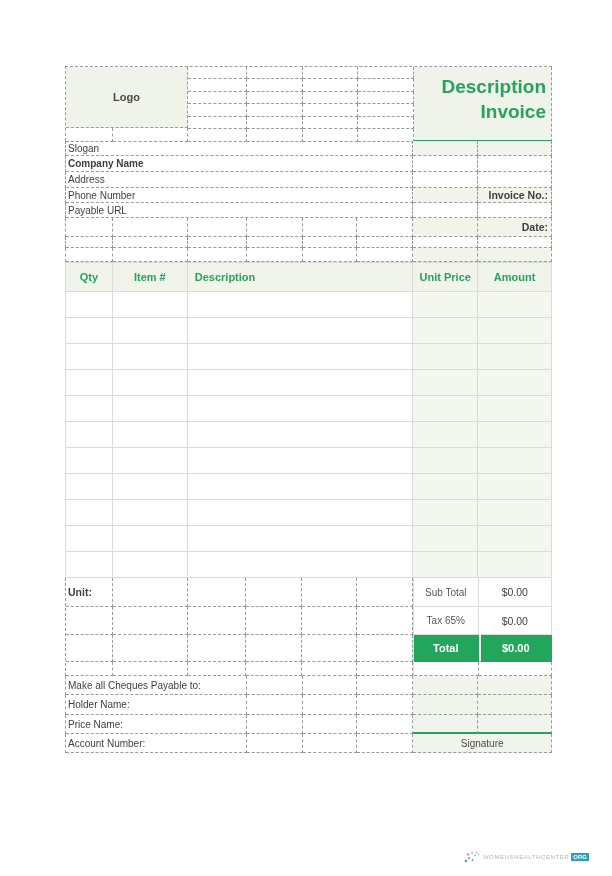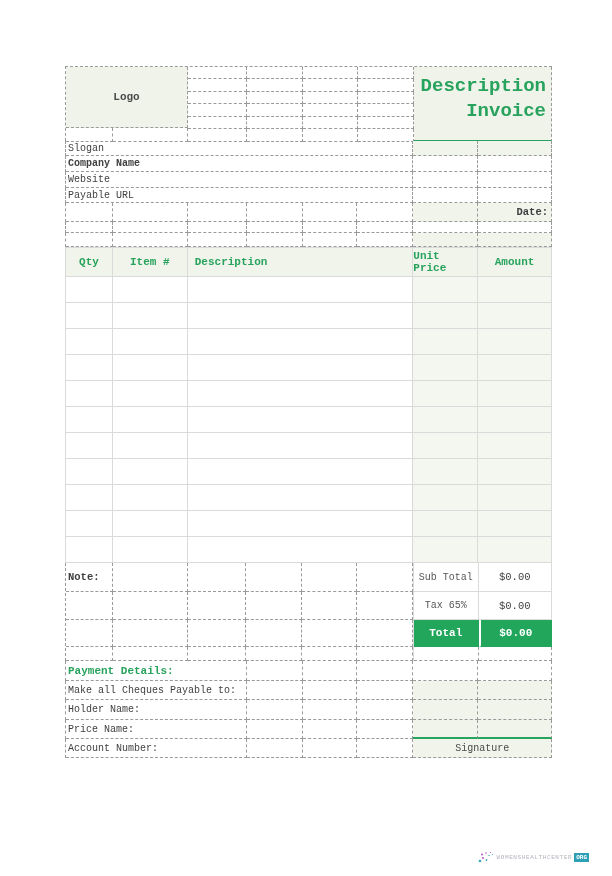--- a/index.html
+++ b/index.html
@@ -1,18 +1,18 @@
 <!DOCTYPE html>
 <html><head>
 <meta charset="utf-8">
 <style>
   html,body{margin:0;padding:0;background:#fff;}
   *{box-sizing:border-box;}
   .page{position:relative;width:612px;height:876px;background:#ffffff;
-        font-family:Liberation Mono, monospace;color:#3f3f3f;overflow:hidden;}
+        font-family:Liberation Sans, sans-serif;color:#3f3f3f;overflow:hidden;}
   .sheet{position:absolute;left:65px;top:66px;width:487px;}
   .tint{background:#F0F4EB;}
 
   
   .header{display:flex;height:75px;border-top:1px dashed #9a9a9a;border-left:1px dashed #9a9a9a;}
   .logo-col{width:122px;}
   .logo-box{height:61px;background:#EFF3EA;border-right:1px dashed #9a9a9a;border-bottom:1px dashed #9a9a9a;
             display:flex;align-items:center;justify-content:center;
             font-size:11px;font-weight:bold;color:#4a4a4a;}
   .logo-sub{display:flex;height:14px;}
@@ -145,23 +145,28 @@
       <div class="lbl">Slogan</div>
       <div class="rc7 tint"></div>
         <div class="rc8 tint"></div>
     </div>
     <div class="crow" style="height:16px">
       <div class="lbl company-name">Company Name</div>
       <div class="rc7"></div>
         <div class="rc8"></div>
     </div>
     <div class="crow" style="height:16px">
-      <div class="lbl">Website</div>
+      <div class="lbl">Address</div>
       <div class="rc7"></div>
         <div class="rc8"></div>
+    </div>
+    <div class="crow" style="height:15px">
+      <div class="lbl">Phone Number</div>
+      <div class="rc7 tint"></div>
+      <div class="rc8 tint">Invoice No.:</div>
     </div>
     <div class="crow" style="height:15px">
       <div class="lbl">Payable URL</div>
       <div class="rc7"></div>
         <div class="rc8"></div>
     </div>
 
     <div class="grow" style="height:19px">
       <div class="gc" style="width:47px"></div>
         <div class="gc" style="width:75px"></div>
@@ -278,21 +283,21 @@
             <div style="width: 226px;"></div>
             <div class="pricecell" style="width: 65px;"></div>
             <div class="pricecell" style="width: 74px;"></div>
           </div>
         </div>
     </div>
 
     <div class="nt">
       <div class="note-grid">
         <div class="ng-row" style="height:29px">
-          <div class="note-lbl" style="width:47px">Note:</div>
+          <div class="note-lbl" style="width:47px">Unit:</div>
           <div style="width:75px"></div>
             <div style="width:59px"></div>
             <div style="width:56px"></div>
           <div style="width:55px"></div>
             <div style="width:56px"></div>
         </div>
         <div class="ng-row" style="height:28px">
           <div style="width:47px"></div>
             <div style="width:75px"></div>
             <div style="width:59px"></div>
@@ -330,28 +335,20 @@
           <div class="tl">Total</div>
           <div class="tv">$0.00</div>
         </div>
         <div class="tot-sub">
           <div style="width:65px"></div>
             <div style="width:74px"></div>
         </div>
       </div>
     </div>
 
-    <div class="prow" style="height:20px">
-      <div class="p-lbl pay-title">Payment Details:</div>
-      <div class="p-cell" style="width:56px"></div>
-        <div class="p-cell" style="width:55px"></div>
-      <div class="p-cell" style="width:56px"></div>
-      <div class="p-cell" style="width:65px"></div>
-        <div class="p-cell" style="width:74px"></div>
-    </div>
     <div class="prow" style="height:19px">
       <div class="p-lbl">Make all Cheques Payable to:</div>
       <div class="p-cell" style="width:56px"></div>
         <div class="p-cell" style="width:55px"></div>
       <div class="p-cell" style="width:56px"></div>
       <div class="p-cell tint" style="width:65px"></div>
         <div class="p-cell tint" style="width:74px"></div>
     </div>
     <div class="prow" style="height:20px">
       <div class="p-lbl">Holder Name:</div>

